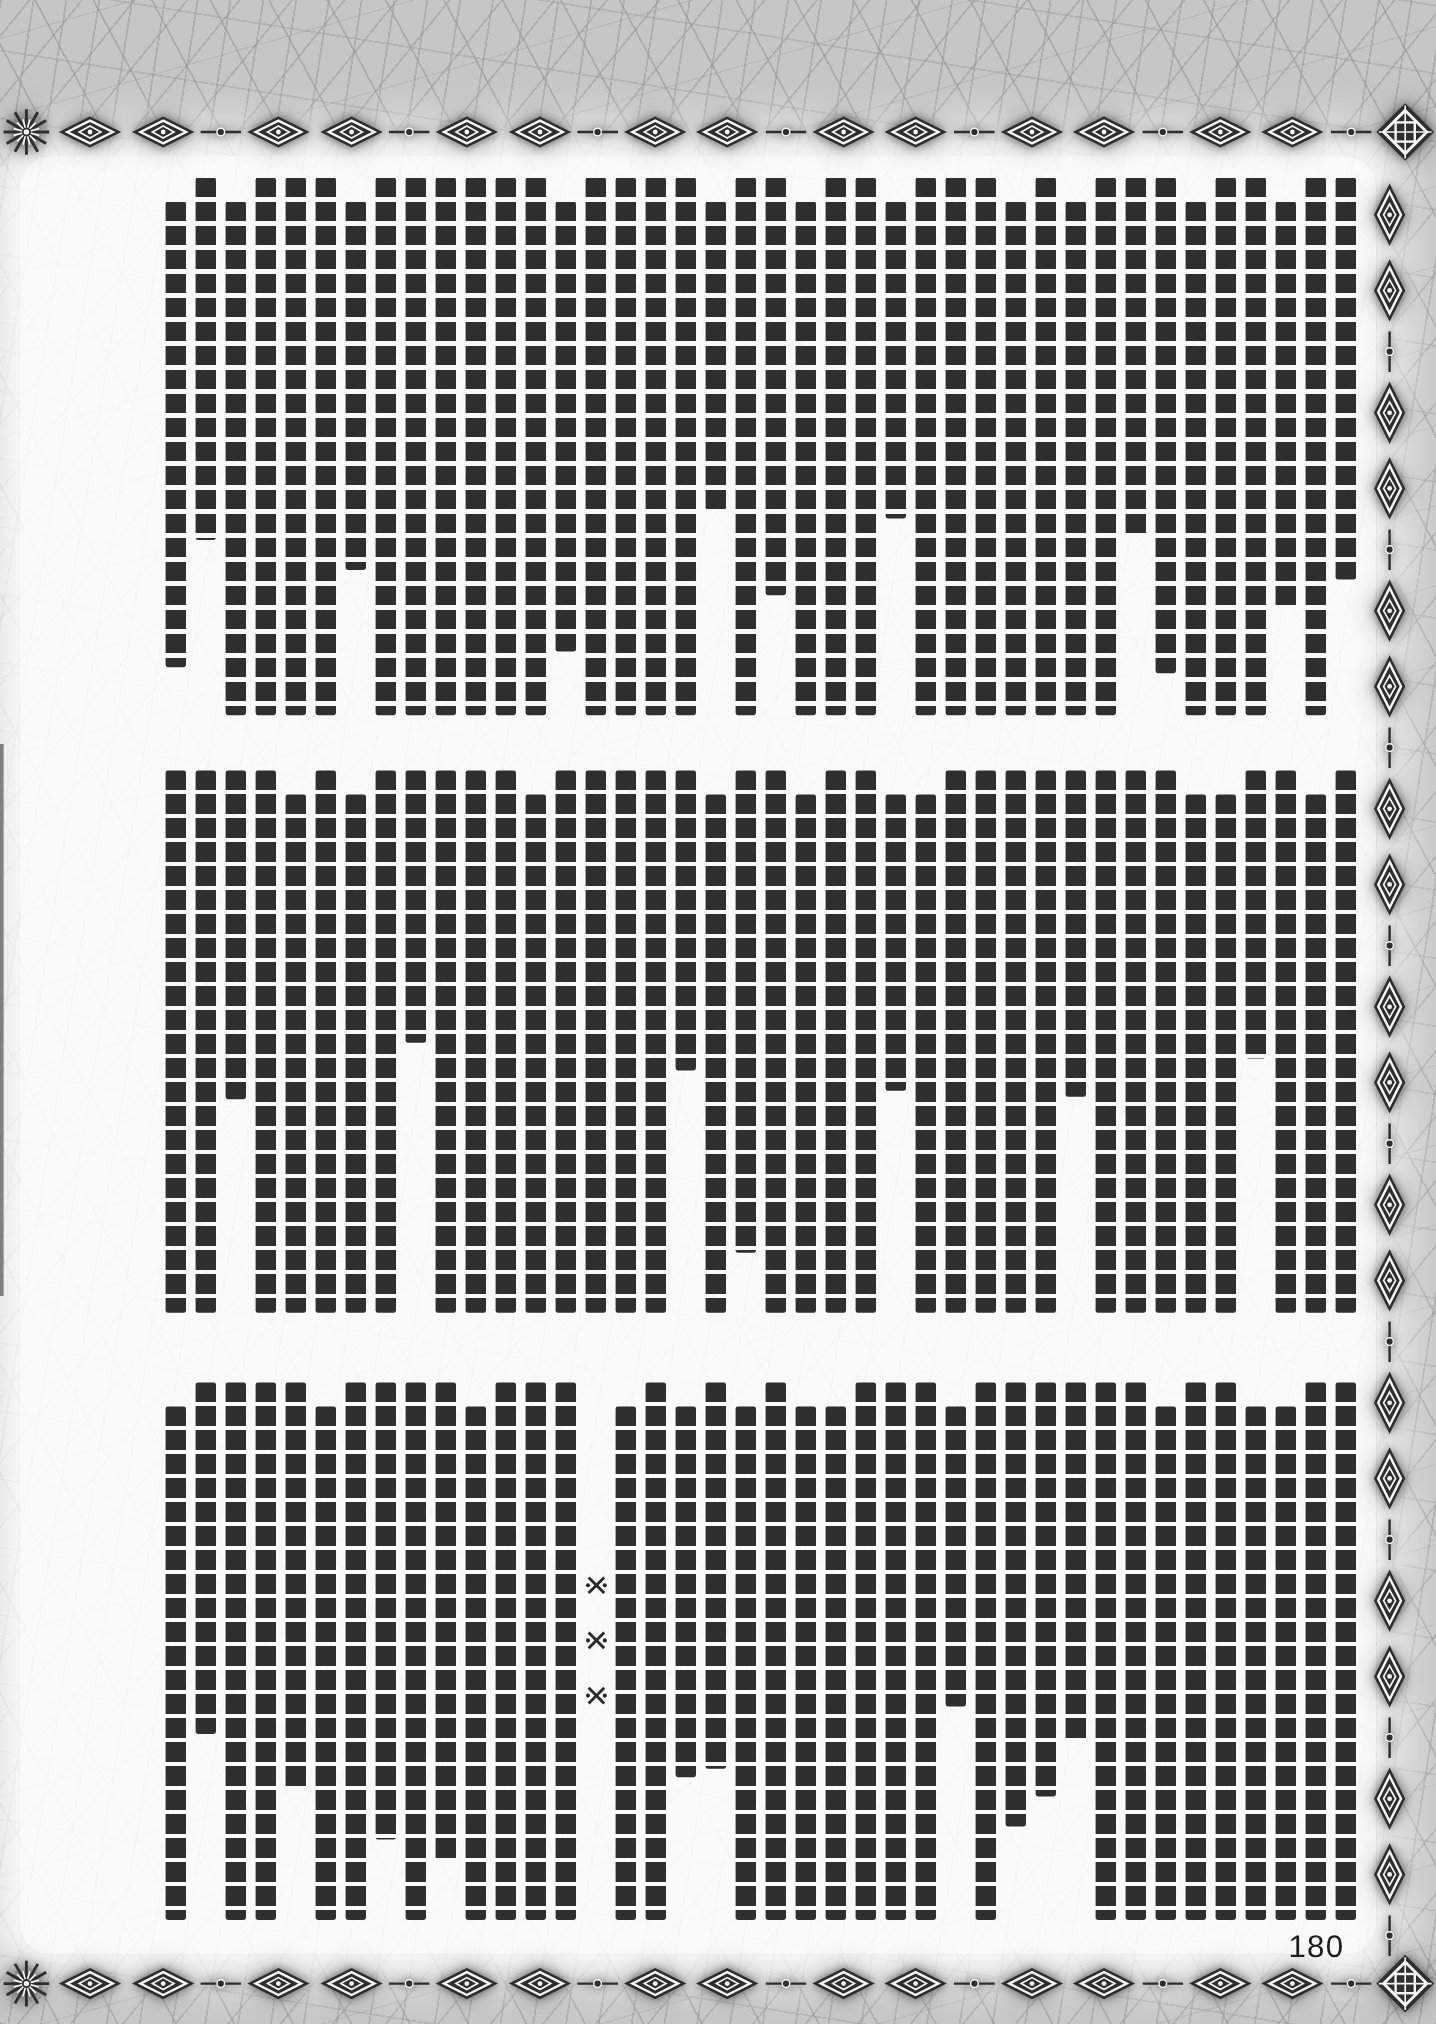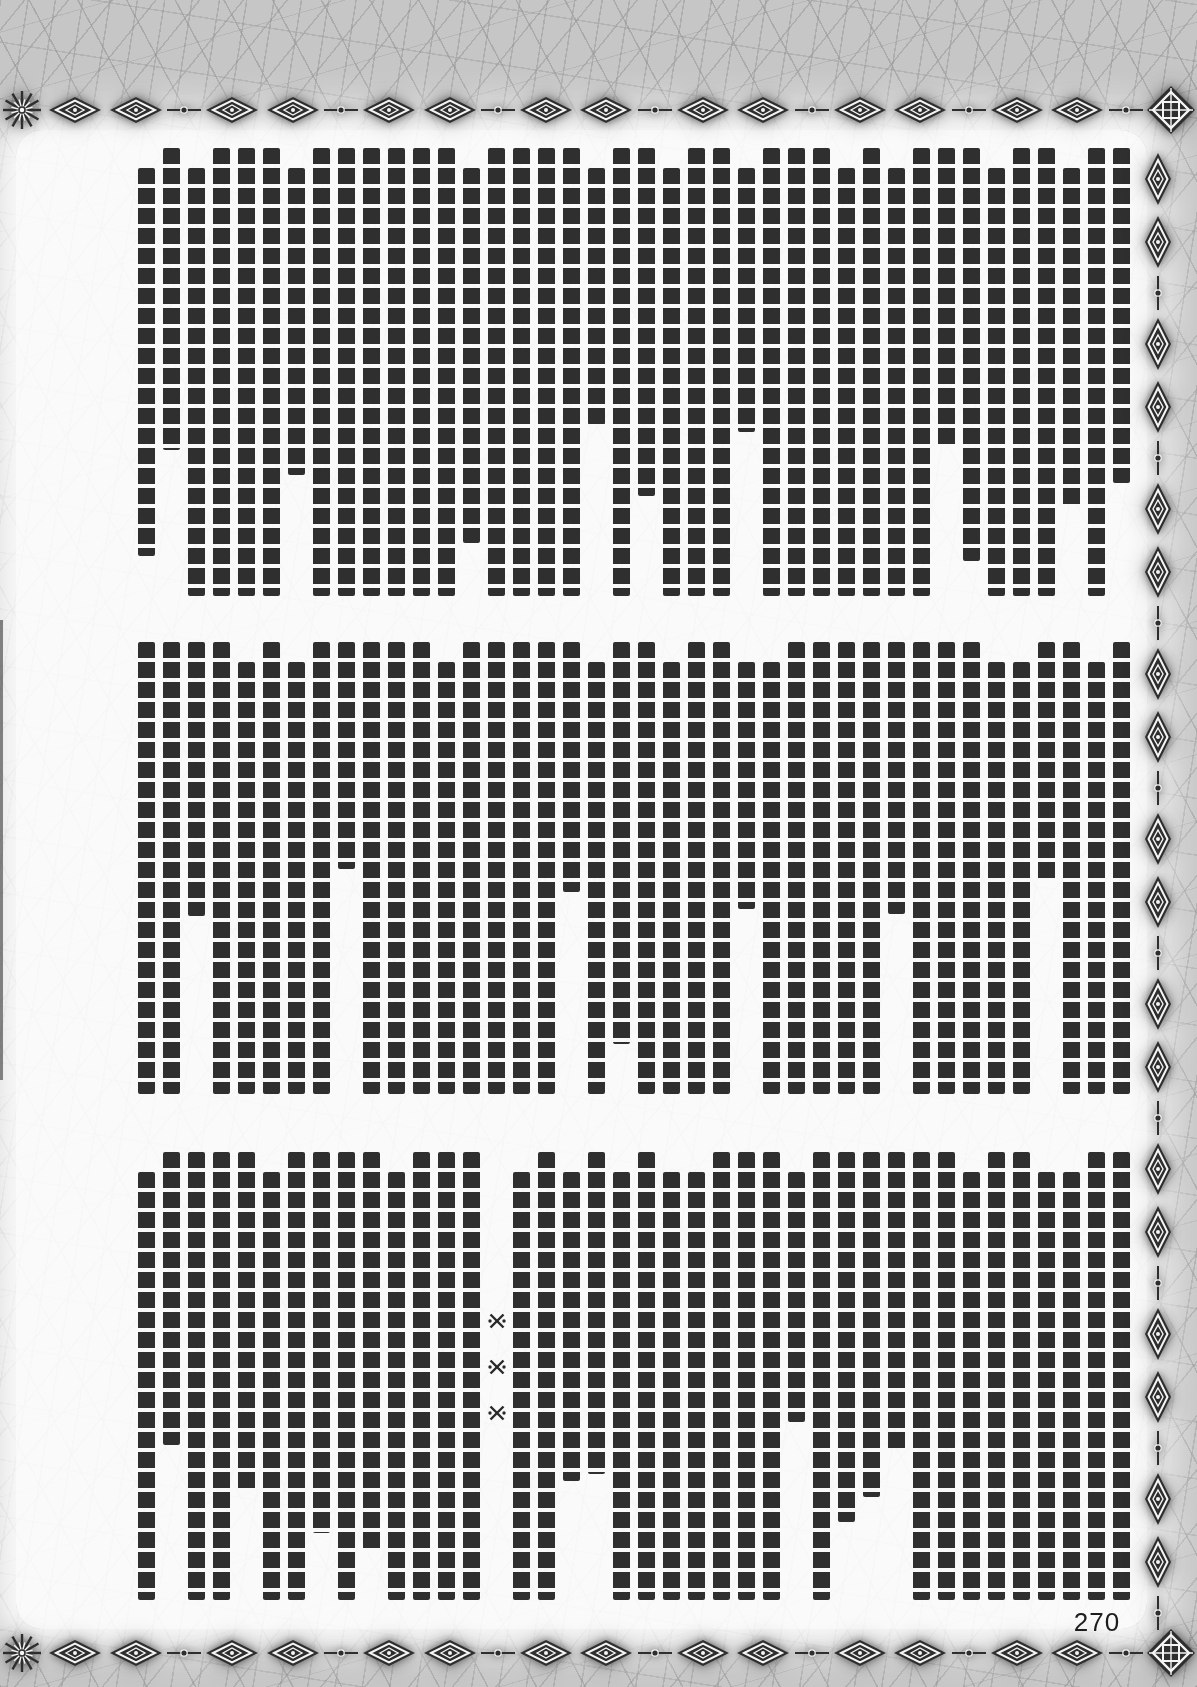--- a/index.html
+++ b/index.html
@@ -643,13 +643,13 @@
       <div class="t-col" style="height: 448px;"></div>
       <div class="t-col" style="height: 428px; margin-top: 20px;"></div>
       <div class="t-col" style="height: 338px;"></div>
       <div class="t-col" style="height: 448px;"></div>
       <div class="t-col" style="height: 448px;"></div>
       <div class="t-col" style="height: 293px;"></div>
       <div class="t-col" style="height: 428px; margin-top: 20px;"></div>
     </div>
   </div>
 
-<div class="page-number">270</div>
+<div class="page-number">180</div>
 
 </body></html>

